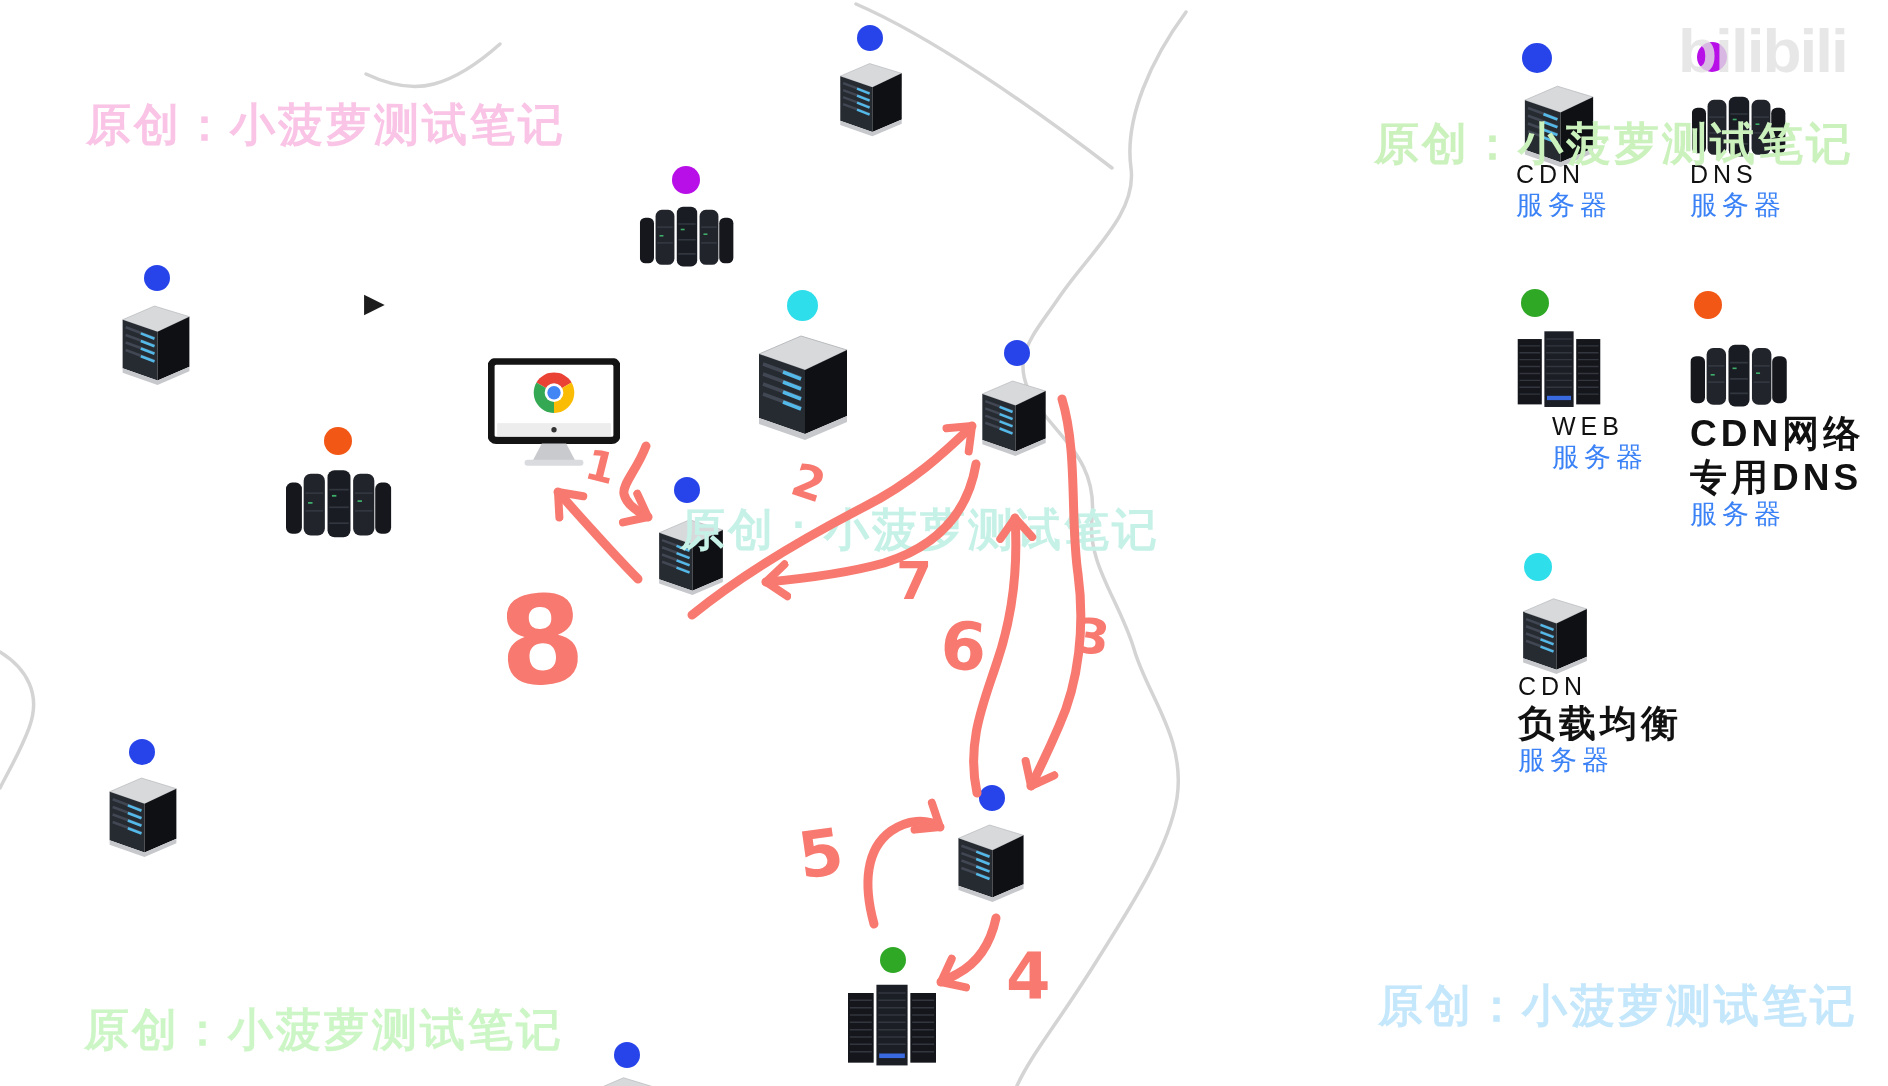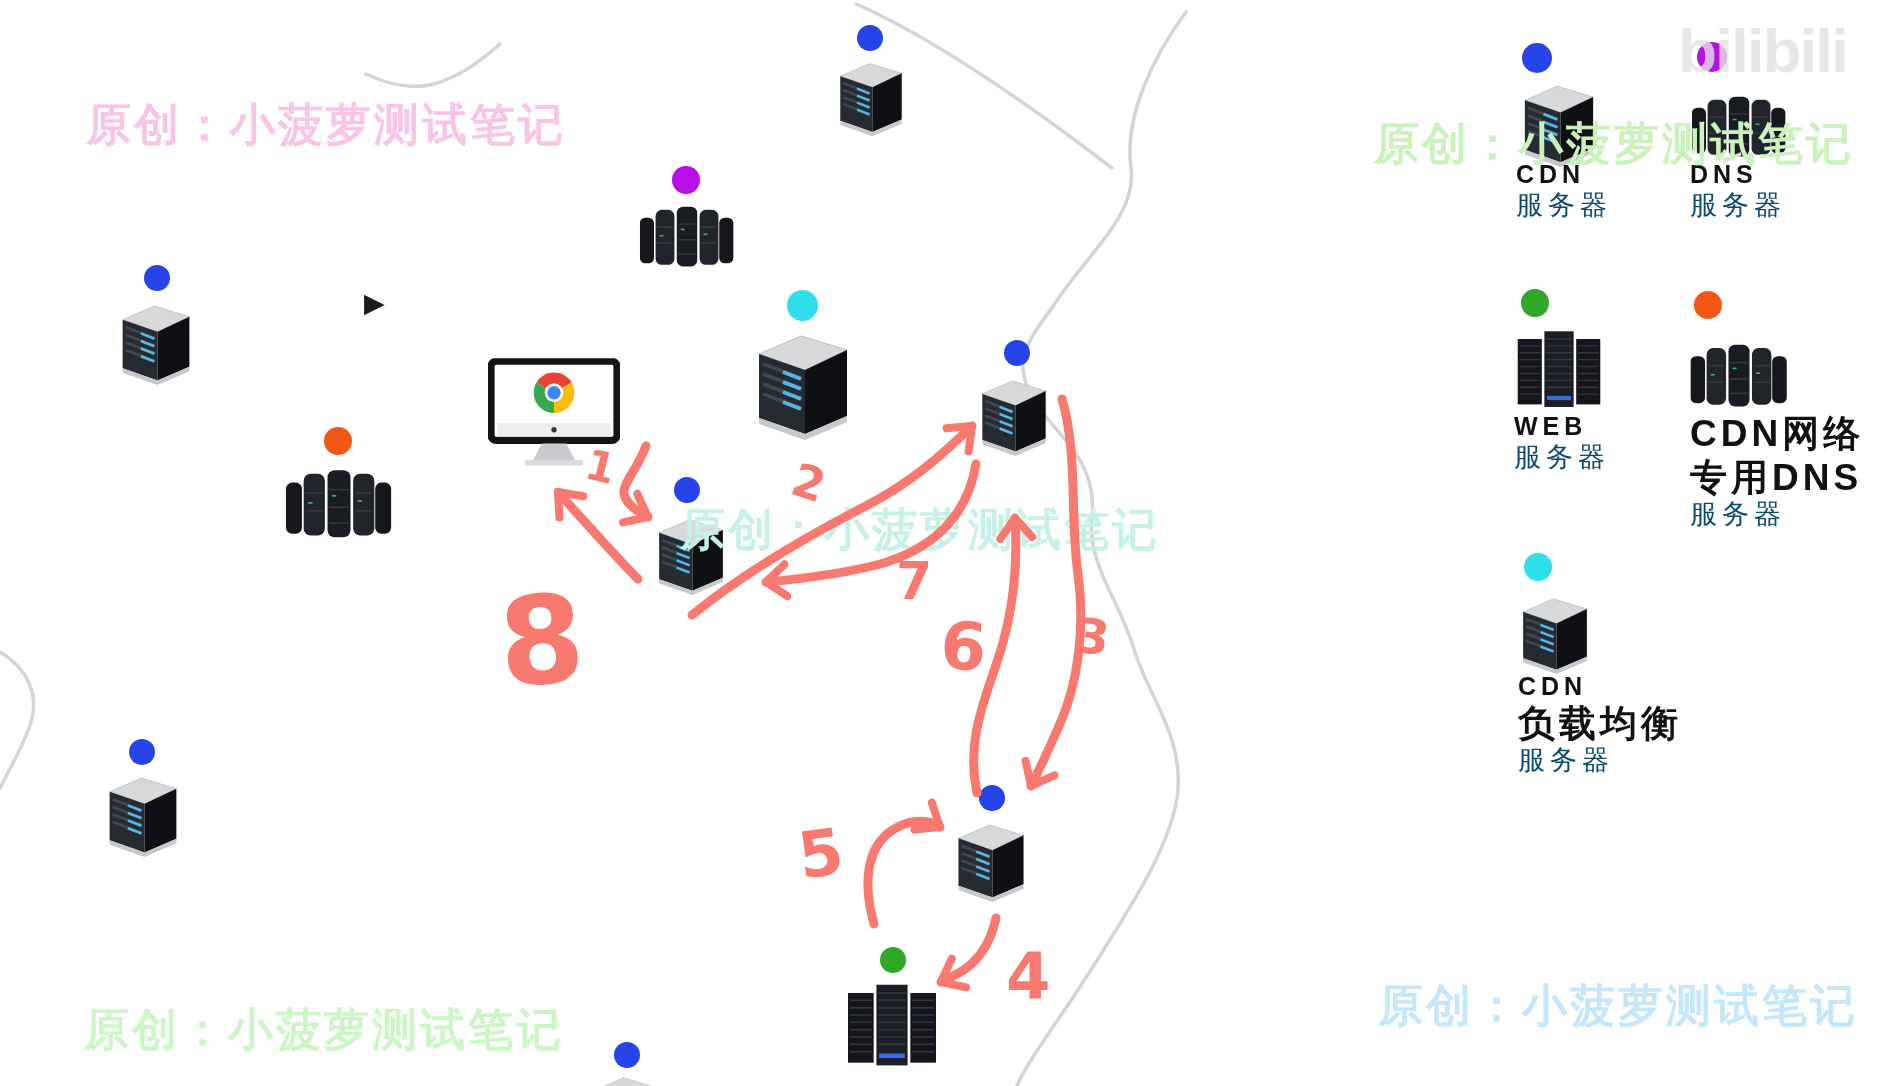--- a/index.html
+++ b/index.html
@@ -18,22 +18,22 @@
   .title .marker{font-size:27px;transform:translateY(1px);}
   .watermark{
     position:absolute;z-index:30;font-size:45px;font-weight:700;letter-spacing:3px;
     white-space:nowrap;pointer-events:none;
   }
   .brand-logo{
     position:absolute;left:1678px;top:14px;z-index:28;font-size:64px;font-weight:800;
     letter-spacing:-2px;opacity:.8;transform:scaleY(.95);white-space:nowrap;pointer-events:none;
   }
   .lg-label{position:absolute;z-index:12;line-height:1.18;}
-  .lg-latin{font-size:25px;font-weight:700;letter-spacing:5px;color:#111;}
-  .lg-cjk{font-size:27px;font-weight:400;letter-spacing:5px;color:#0c4a6e;}
+  .lg-latin{font-size:25px;font-weight:400;letter-spacing:5px;color:#111;}
+  .lg-cjk{font-size:27px;font-weight:400;letter-spacing:5px;color:#3b82f6;}
   .lg-cjk-bold{font-size:37px;font-weight:700;letter-spacing:4px;color:#111;}
   .arrow-layer{z-index:40;pointer-events:none;}
   .arrow-layer path.flow{fill:none;stroke-width:9;stroke-linecap:round;stroke-linejoin:round;}
   .arrow-head{fill:none;stroke:#f8796f;stroke-width:8;stroke-linecap:round;stroke-linejoin:round;}
   .digit{font-family:"DejaVu Sans","Liberation Sans",sans-serif;font-weight:600;}
 </style>
 </head>
 <body>
 
 <div id="canvas">
@@ -216,21 +216,21 @@
     </svg>
   <div class="lg-label" style="left:1690px;top:160px">
     <div class="lg-latin">DNS</div>
     <div class="lg-cjk">服务器</div>
   </div>
 
   <div class="dot" style="left: 1521px; top: 289px; width: 28px; height: 28px; background-color: rgb(47, 168, 38);"></div>
   <svg class="node-icon" style="left:1516px;top:328px;width:86px;height:84px" viewBox="0 0 100 96">
       <use href="#sym-rack"></use>
     </svg>
-  <div class="lg-label" style="left:1514px;top:412px">
+  <div class="lg-label" style="left:1552px;top:412px">
     <div class="lg-latin">WEB</div>
     <div class="lg-cjk">服务器</div>
   </div>
 
   <div class="dot" style="left: 1694px; top: 291px; width: 28px; height: 28px; background-color: rgb(242, 87, 21);"></div>
   <svg class="node-icon" style="left:1688px;top:340px;width:102px;height:68px" viewBox="0 0 120 84">
       <use href="#sym-cluster"></use>
     </svg>
   <div class="lg-label" style="left:1690px;top:412px">
     <div class="lg-cjk-bold">CDN网络</div>

